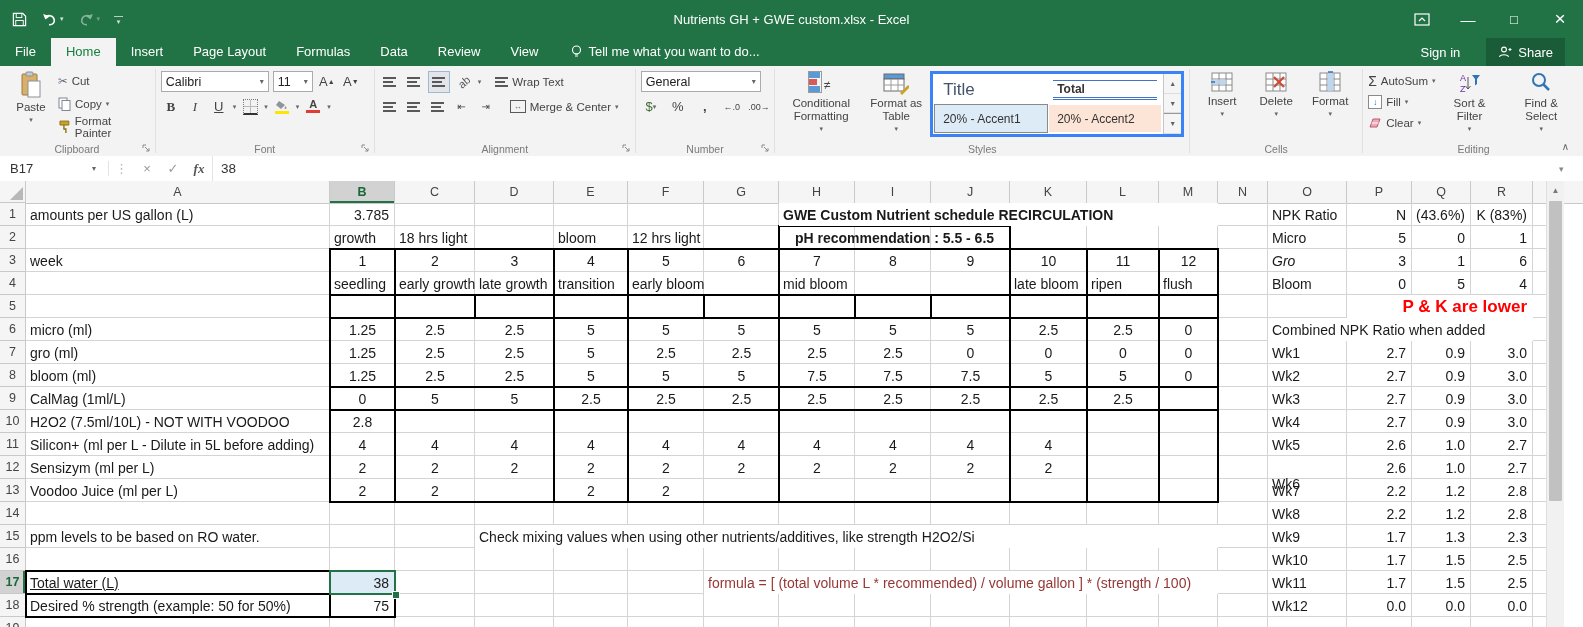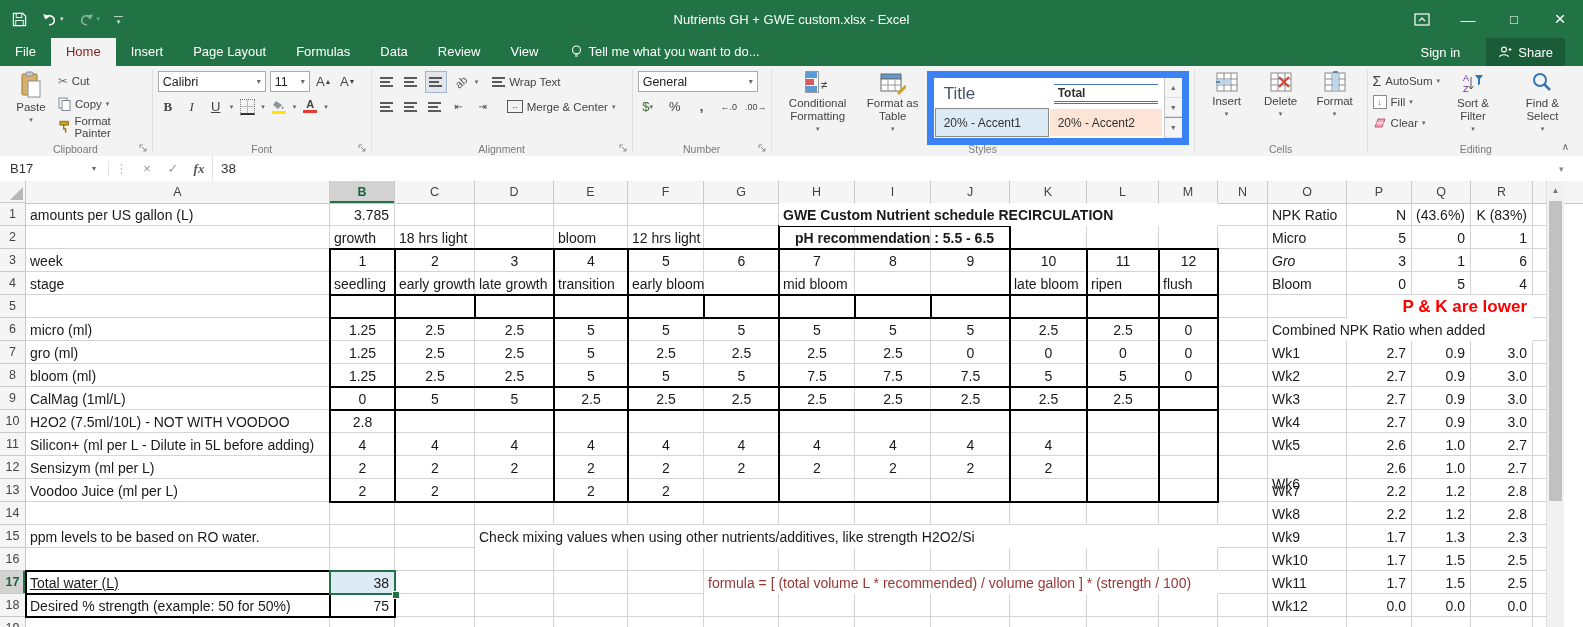--- a/index.html
+++ b/index.html
@@ -14,21 +14,21 @@
   .qat .dim{opacity:.45;}
   .qat .car{font-size:7px;color:#cfe3d6;}
   .win-title{position:absolute;left:50%;transform:translateX(-50%);font-size:13px;color:#fff;white-space:nowrap;}
   .winctl{position:absolute;right:0;top:0;height:38px;display:flex;align-items:center;}
   .winbtn{width:46px;height:38px;display:flex;align-items:center;justify-content:center;font-size:15px;color:#fff;}
 
   
   .menubar{position:absolute;left:0;top:38px;width:100%;height:28px;background:#217346;
     display:flex;align-items:stretch;color:#fff;font-size:13px;}
   .mtab{padding:0 15px;line-height:28px;}
-  .mtab.active{background:#F3F3F3;color:#7f1d1d;}
+  .mtab.active{background:#F3F3F3;color:#15803d;}
   .tellme{display:flex;align-items:center;gap:6px;margin-left:18px;line-height:28px;}
   .menu-right{margin-left:auto;display:flex;align-items:center;gap:26px;padding-right:18px;}
   .share-btn{display:flex;align-items:center;gap:6px;background:#1a5c38;padding:0 12px;height:28px;}
 
   
   .ribbon{position:absolute;left:0;top:66px;width:100%;height:90px;background:#F3F3F3;
     border-bottom:1px solid #DADADA;display:flex;align-items:stretch;color:#444;}
   .group{position:relative;display:flex;flex-direction:column;padding:3px 4px 15px 4px;}
   .gbody{display:flex;align-items:flex-start;flex:1;}
   .glabel{position:absolute;left:0;right:0;bottom:1px;text-align:center;font-size:10.5px;color:#7A7A7A;}
@@ -44,21 +44,21 @@
   .combo .car{margin-left:6px;margin-left:auto;font-size:8px;color:#666;}
   .frow{display:flex;align-items:center;gap:4px;height:25px;}
   .fbtn{min-width:20px;height:20px;display:flex;align-items:center;justify-content:center;font-size:13px;color:#444;}
   .bars{display:inline-block;width:13px;}
   .bars i{display:block;height:2px;background:#595959;margin:2px 0;}
   .bars i:nth-child(2){width:75%;}
   .bordico{width:13px;height:13px;border:1px dotted #7b7b7b;border-bottom:2px solid #333;
     background:linear-gradient(#bbb,#bbb) center/100% 1px no-repeat,linear-gradient(#bbb,#bbb) center/1px 100% no-repeat;}
   .colorbar{display:block;width:14px;height:3px;margin-top:1px;}
   .icostack{display:flex;flex-direction:column;align-items:center;line-height:1;}
-  .gallery{display:flex;border:7px solid #3b82f6;background:#fff;height:60px;margin-top:2px;}
+  .gallery{display:flex;border:3px solid #3b82f6;background:#fff;height:60px;margin-top:2px;}
   .chips{display:grid;grid-template-columns:112px 112px;grid-template-rows:27px 27px;gap:2px;padding:2px;}
   .chip{display:flex;align-items:center;padding-left:8px;font-size:12px;color:#333;background:#fff;box-sizing:border-box;}
   .chip-title{font-size:17px;color:#44546A;}
   .chip-total{font-weight:bold;align-self:center;height:20px;border-top:1px solid #4472C4;border-bottom:3px double #4472C4;margin:0 4px;padding-left:4px;}
   .chip-a1{background:#DDEBF7;box-shadow:0 0 0 1px #8a8a8a;}
   .chip-a2{background:#FCE4D6;}
   .gscroll{width:17px;border-left:1px solid #C5C5C5;display:flex;flex-direction:column;}
   .gscroll span{flex:1;display:flex;align-items:center;justify-content:center;font-size:7px;color:#666;background:#F5F5F5;border-bottom:1px solid #ddd;}
   .ribbon-collapse{position:absolute;right:14px;bottom:4px;font-size:10px;color:#666;}
 
@@ -956,21 +956,20 @@
       <div class="cc al-c" style="left: 779px; top: 68px; width: 76px; height: 23px;">7</div>
       <div class="cc al-c" style="left: 855px; top: 68px; width: 76px; height: 23px;">8</div>
       <div class="cc al-c" style="left: 931px; top: 68px; width: 79px; height: 23px;">9</div>
       <div class="cc al-c" style="left: 1010px; top: 68px; width: 77px; height: 23px;">10</div>
       <div class="cc al-c" style="left: 1087px; top: 68px; width: 72px; height: 23px;">11</div>
       <div class="cc al-c" style="left: 1159px; top: 68px; width: 59px; height: 23px;">12</div>
       <div class="cc" style="left: 1268px; top: 68px; width: 79px; height: 23px; font-style: italic;">Gro</div>
       <div class="cc al-r" style="left: 1347px; top: 68px; width: 65px; height: 23px;">3</div>
       <div class="cc al-r" style="left: 1412px; top: 68px; width: 59px; height: 23px;">1</div>
       <div class="cc al-r" style="left: 1471px; top: 68px; width: 62px; height: 23px;">6</div>
-      <div class="cc" style="left: 26px; top: 91px; width: 304px; height: 23px;">stage</div>
       <div class="cc" style="left: 330px; top: 91px; width: 65px; height: 23px;">seedling</div>
       <div class="cc" style="left: 395px; top: 91px; width: 80px; height: 23px;">early growth</div>
       <div class="cc" style="left: 475px; top: 91px; width: 79px; height: 23px;">late growth</div>
       <div class="cc" style="left: 554px; top: 91px; width: 74px; height: 23px;">transition</div>
       <div class="cc" style="left: 628px; top: 91px; width: 76px; height: 23px;">early bloom</div>
       <div class="cc" style="left: 779px; top: 91px; width: 76px; height: 23px;">mid bloom</div>
       <div class="cc" style="left: 1010px; top: 91px; width: 77px; height: 23px;">late bloom</div>
       <div class="cc" style="left: 1087px; top: 91px; width: 72px; height: 23px;">ripen</div>
       <div class="cc" style="left: 1159px; top: 91px; width: 59px; height: 23px;">flush</div>
       <div class="cc" style="left: 1268px; top: 91px; width: 79px; height: 23px;">Bloom</div>

